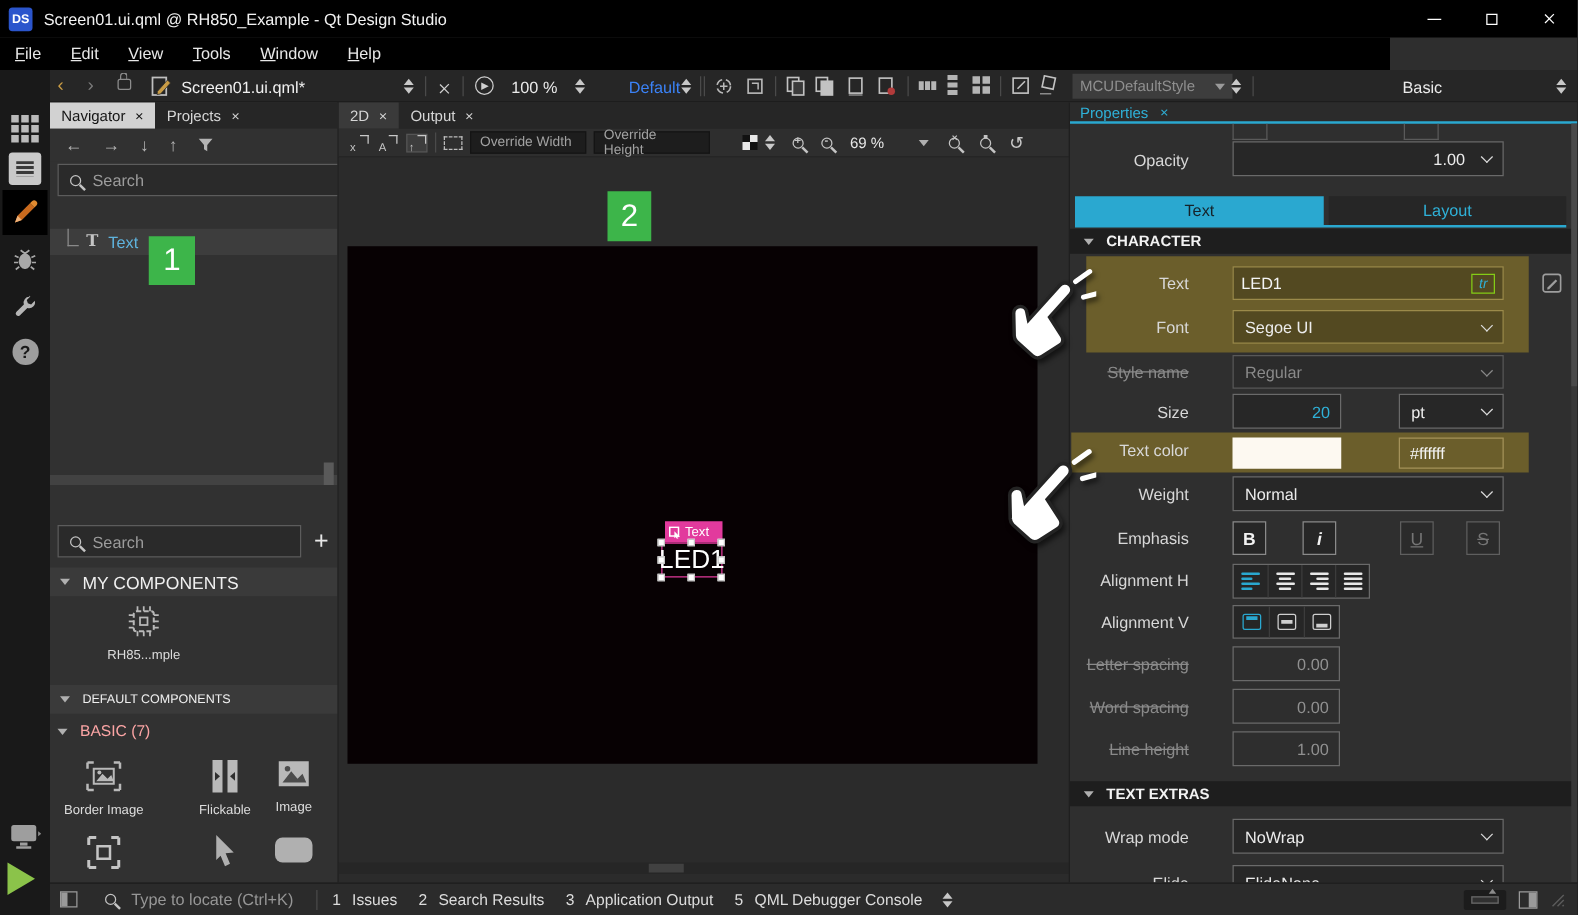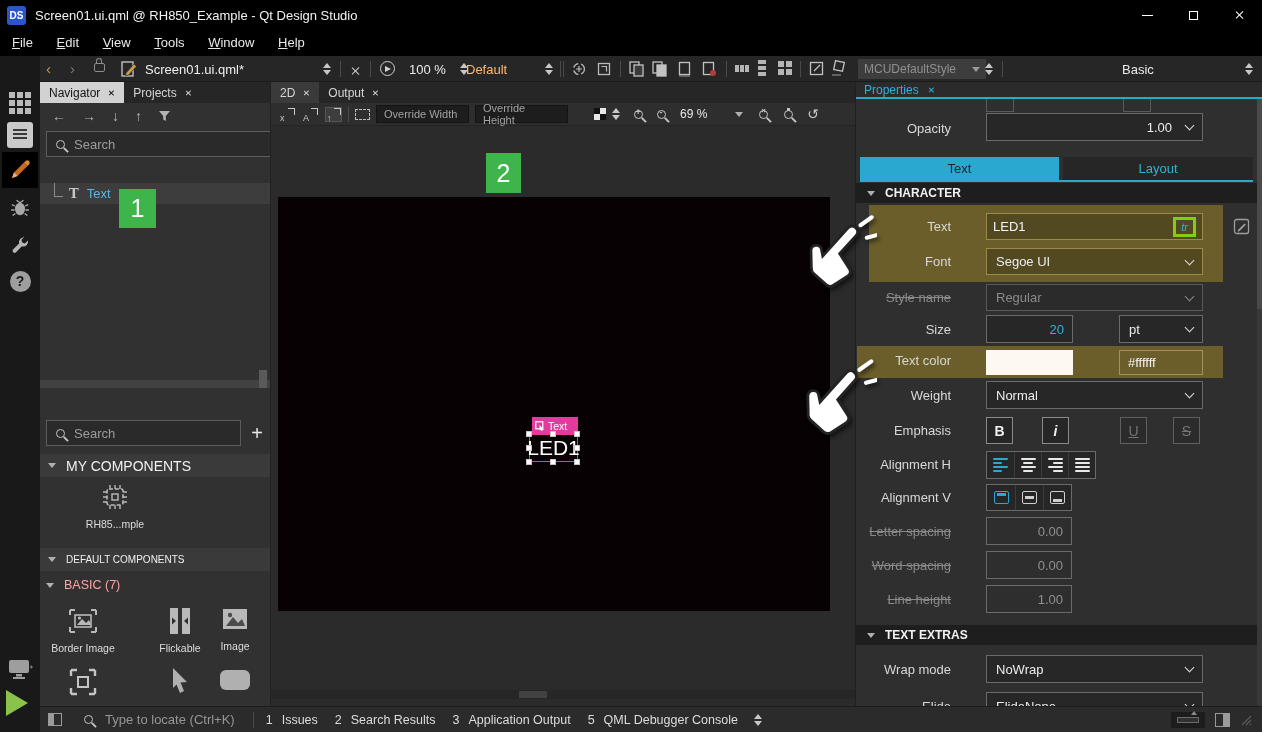--- a/index.html
+++ b/index.html
@@ -5,21 +5,21 @@
   html,body{margin:0;padding:0;background:#1a1a1a;}
   *{box-sizing:border-box;}
   #app{position:relative;width:1262px;height:732px;overflow:hidden;
        font-family:"Liberation Sans",sans-serif;font-size:13px;color:#e6e6e6;
        background:#2e2e2e;}
   .abs{position:absolute;}
   .flex{display:flex;align-items:center;}
 
   
   #titlebar{left:0;top:0;width:1262px;height:30px;background:#000;}
-  #menubar{left:0;top:30px;width:1262px;height:26px;background:#000;}
+  #menubar{left:0;top:30px;width:1112px;height:26px;background:#000;}
   #maintoolbar{left:40px;top:56px;width:1222px;height:26px;background:#262626;border-bottom:1px solid #1b1b1b;}
   .logo{width:19px;height:19px;background:#2b55cc;border-radius:3px;color:#fff;
         font-size:10px;font-weight:bold;display:flex;align-items:center;justify-content:center;}
   .menu-item{padding:0 10px;line-height:26px;display:inline-block;color:#e8e8e8;}
   .menu-item::first-letter{text-decoration:underline;}
   .wbtn{width:46px;height:30px;display:flex;align-items:center;justify-content:center;color:#fff;}
   .w-min{width:11px;height:1px;background:#fff;}
   .w-max{width:9px;height:9px;border:1px solid #fff;}
   .xi{position:relative;width:10px;height:10px;display:inline-block;}
   .xi::before,.xi::after{content:'';position:absolute;left:4.5px;top:0;width:1.4px;height:10px;background:currentColor;}
@@ -162,21 +162,21 @@
     <span class="abs xi" style="left:310px;top:8px;color:#d0d0d0"></span>
     <div class="abs sep" style="left:330px;top:5px"></div>
     <div class="abs" style="left:340px;top:5px;width:15px;height:15px;border:1.6px solid #cfcfcf;border-radius:50%;display:flex;align-items:center;justify-content:center">
       <div style="width:0;height:0;border-top:3.5px solid transparent;border-bottom:3.5px solid transparent;border-left:6px solid #cfcfcf;margin-left:1px"></div>
     </div>
     <span class="abs" style="left:369px;top:6px;color:#eaeaea">100 %</span>
     <span class="abs spin" style="left:420px;top:7px">
         <i class="tri tri-up"></i>
         <i class="tri tri-down"></i>
       </span>
-    <span class="abs" style="left:426px;top:6px;color:#fdba74">Default</span>
+    <span class="abs" style="left:463px;top:6px;color:#3b82f6">Default</span>
     <span class="abs spin" style="left:505px;top:7px">
         <i class="tri tri-up"></i>
         <i class="tri tri-down"></i>
       </span>
     <div class="abs sep" style="left:520px;top:5px"></div><div class="abs sep" style="left:523px;top:5px"></div>
     
     <svg class="abs" style="left:531px;top:5px" width="16" height="16" viewBox="0 0 16 16">
       <circle cx="8" cy="8" r="5.4" fill="none" stroke="#b9b9b9" stroke-width="1.3" stroke-dasharray="6 3"></circle>
       <path d="M8 5v6M5 8h6" stroke="#b9b9b9" stroke-width="1.2"></path>
     </svg>
@@ -511,21 +511,21 @@
     <div class="dark-secheader abs" style="left:0;top:101px;width:407px;height:20px">
       <span class="coltri"></span>
       <span>CHARACTER</span>
     </div>
 
     <div class="abs olive" style="left:13px;top:123px;width:354px;height:77px"></div>
 
     <span class="plabel" style="top:137px">Text</span>
     <div class="abs flex" style="left:130px;top:131px;width:217px;height:27px;border:1px solid #9b8a4a;background:rgba(0,0,0,.22);padding:0 6px;justify-content:space-between">
       <span style="color:#f4f4f4">LED1</span>
-      <span style="border:3px solid #84cc16;color:#2fb1d8;font-style:italic;font-size:11px;padding:1px 5px">tr</span>
+      <span style="border:1px solid #84cc16;color:#2fb1d8;font-style:italic;font-size:11px;padding:1px 5px">tr</span>
     </div>
     <div class="abs flex" style="left:373px;top:132px;width:24px;height:24px;justify-content:center">
       <svg width="17" height="17" viewBox="0 0 17 17">
         <rect x="1.5" y="1.5" width="14" height="14" rx="2" fill="none" stroke="#9e9e9e" stroke-width="1.3"></rect>
         <path d="M5 12 L11.5 5.5 L12.8 6.8 L6.3 13.3 L4.7 13.6 Z" fill="#9e9e9e"></path>
       </svg>
     </div>
 
     <span class="plabel" style="top:172px">Font</span>
     <div class="dd" style="left:130px;top:166px;width:217px;height:27px;background:rgba(0,0,0,.22);border-color:#9b8a4a">

